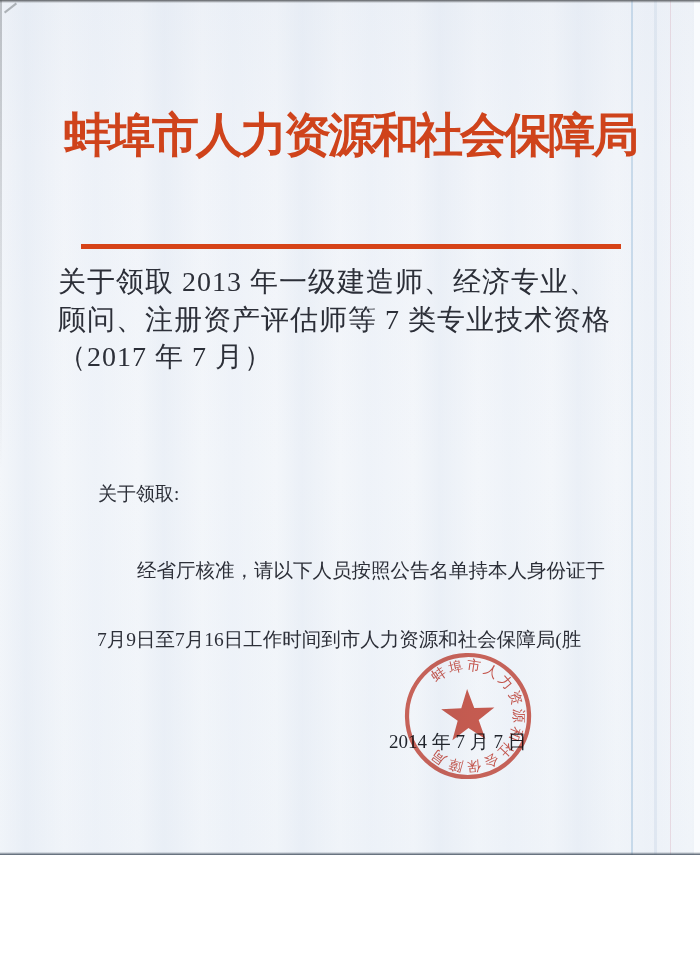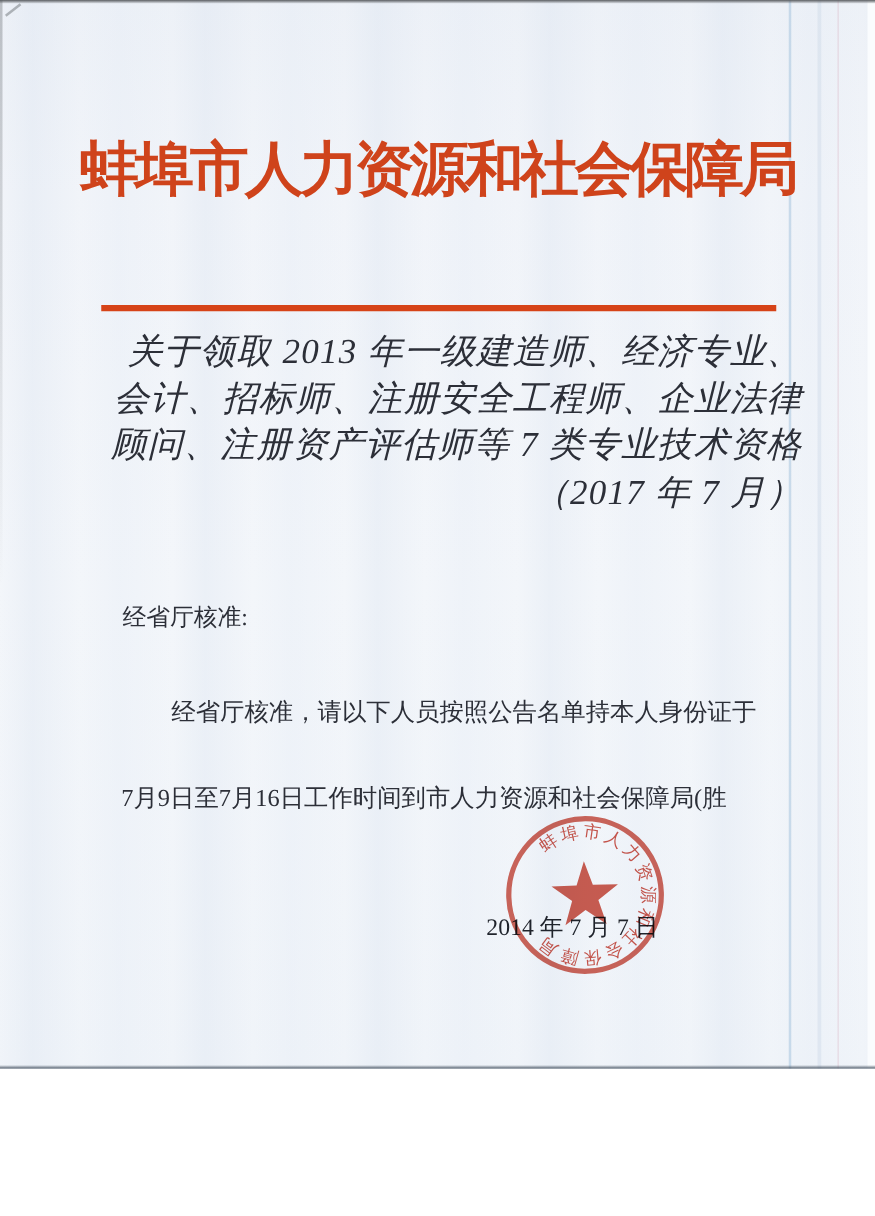--- a/index.html
+++ b/index.html
@@ -48,25 +48,24 @@
     color: #cf431b;
     white-space: nowrap;
   }
   .red-rule {
     position: absolute; top: 244px; left: 81px;
     width: 540px; height: 5px;
     background: #d64318;
   }
   .doc-title {
     position: absolute; top: 263px; left: 58px; width: 584px;
-    text-align: right;
+    text-align: left;
     font-size: 28px; line-height: 37.5px;
     letter-spacing: 1px;
     color: #2c2f38;
-    font-style: italic;
   }
   .doc-title .t-line { white-space: nowrap; }
   .salutation {
     position: absolute; top: 481px; left: 98px;
     font-size: 19px; color: #2c2f38;
   }
   .body-par {
     position: absolute; top: 520px; left: 97px; width: 530px;
     font-size: 19.5px; line-height: 37px;
     color: #2c2f38;
@@ -102,26 +101,25 @@
   <div class="edge-top"></div>
   <div class="edge-bottom"></div>
   <div class="edge-left"></div>
   <div class="corner-mark"></div>
 
   <div class="agency">蚌埠市人力资源和社会保障局</div>
   <div class="red-rule"></div>
 
   <div class="doc-title">
     <div class="t-line">关于领取 2013 年一级建造师、经济专业、</div>
-    <div class="t-line">会计、招标师、注册安全工程师、企业法律</div>
     <div class="t-line">顾问、注册资产评估师等 7 类专业技术资格</div>
     <div class="t-line">（2017 年 7 月）</div>
   </div>
 
-  <div class="salutation">经省厅核准:</div>
+  <div class="salutation">关于领取:</div>
 
   <div class="body-par">
     <div class="b-line indent">经省厅核准，请以下人员按照公告名单持本人身份证于</div>
     <div class="b-line">7月9日至7月16日工作时间到市人力资源和社会保障局(胜</div>
   </div>
 
   <div class="issue-date">2014 年 7 月 7 日</div>
 
   <svg class="stamp" viewBox="0 0 140 140">
     <circle cx="70" cy="71" r="61" fill="none" stroke="rgba(197,55,40,0.85)" stroke-width="4.2"></circle>

